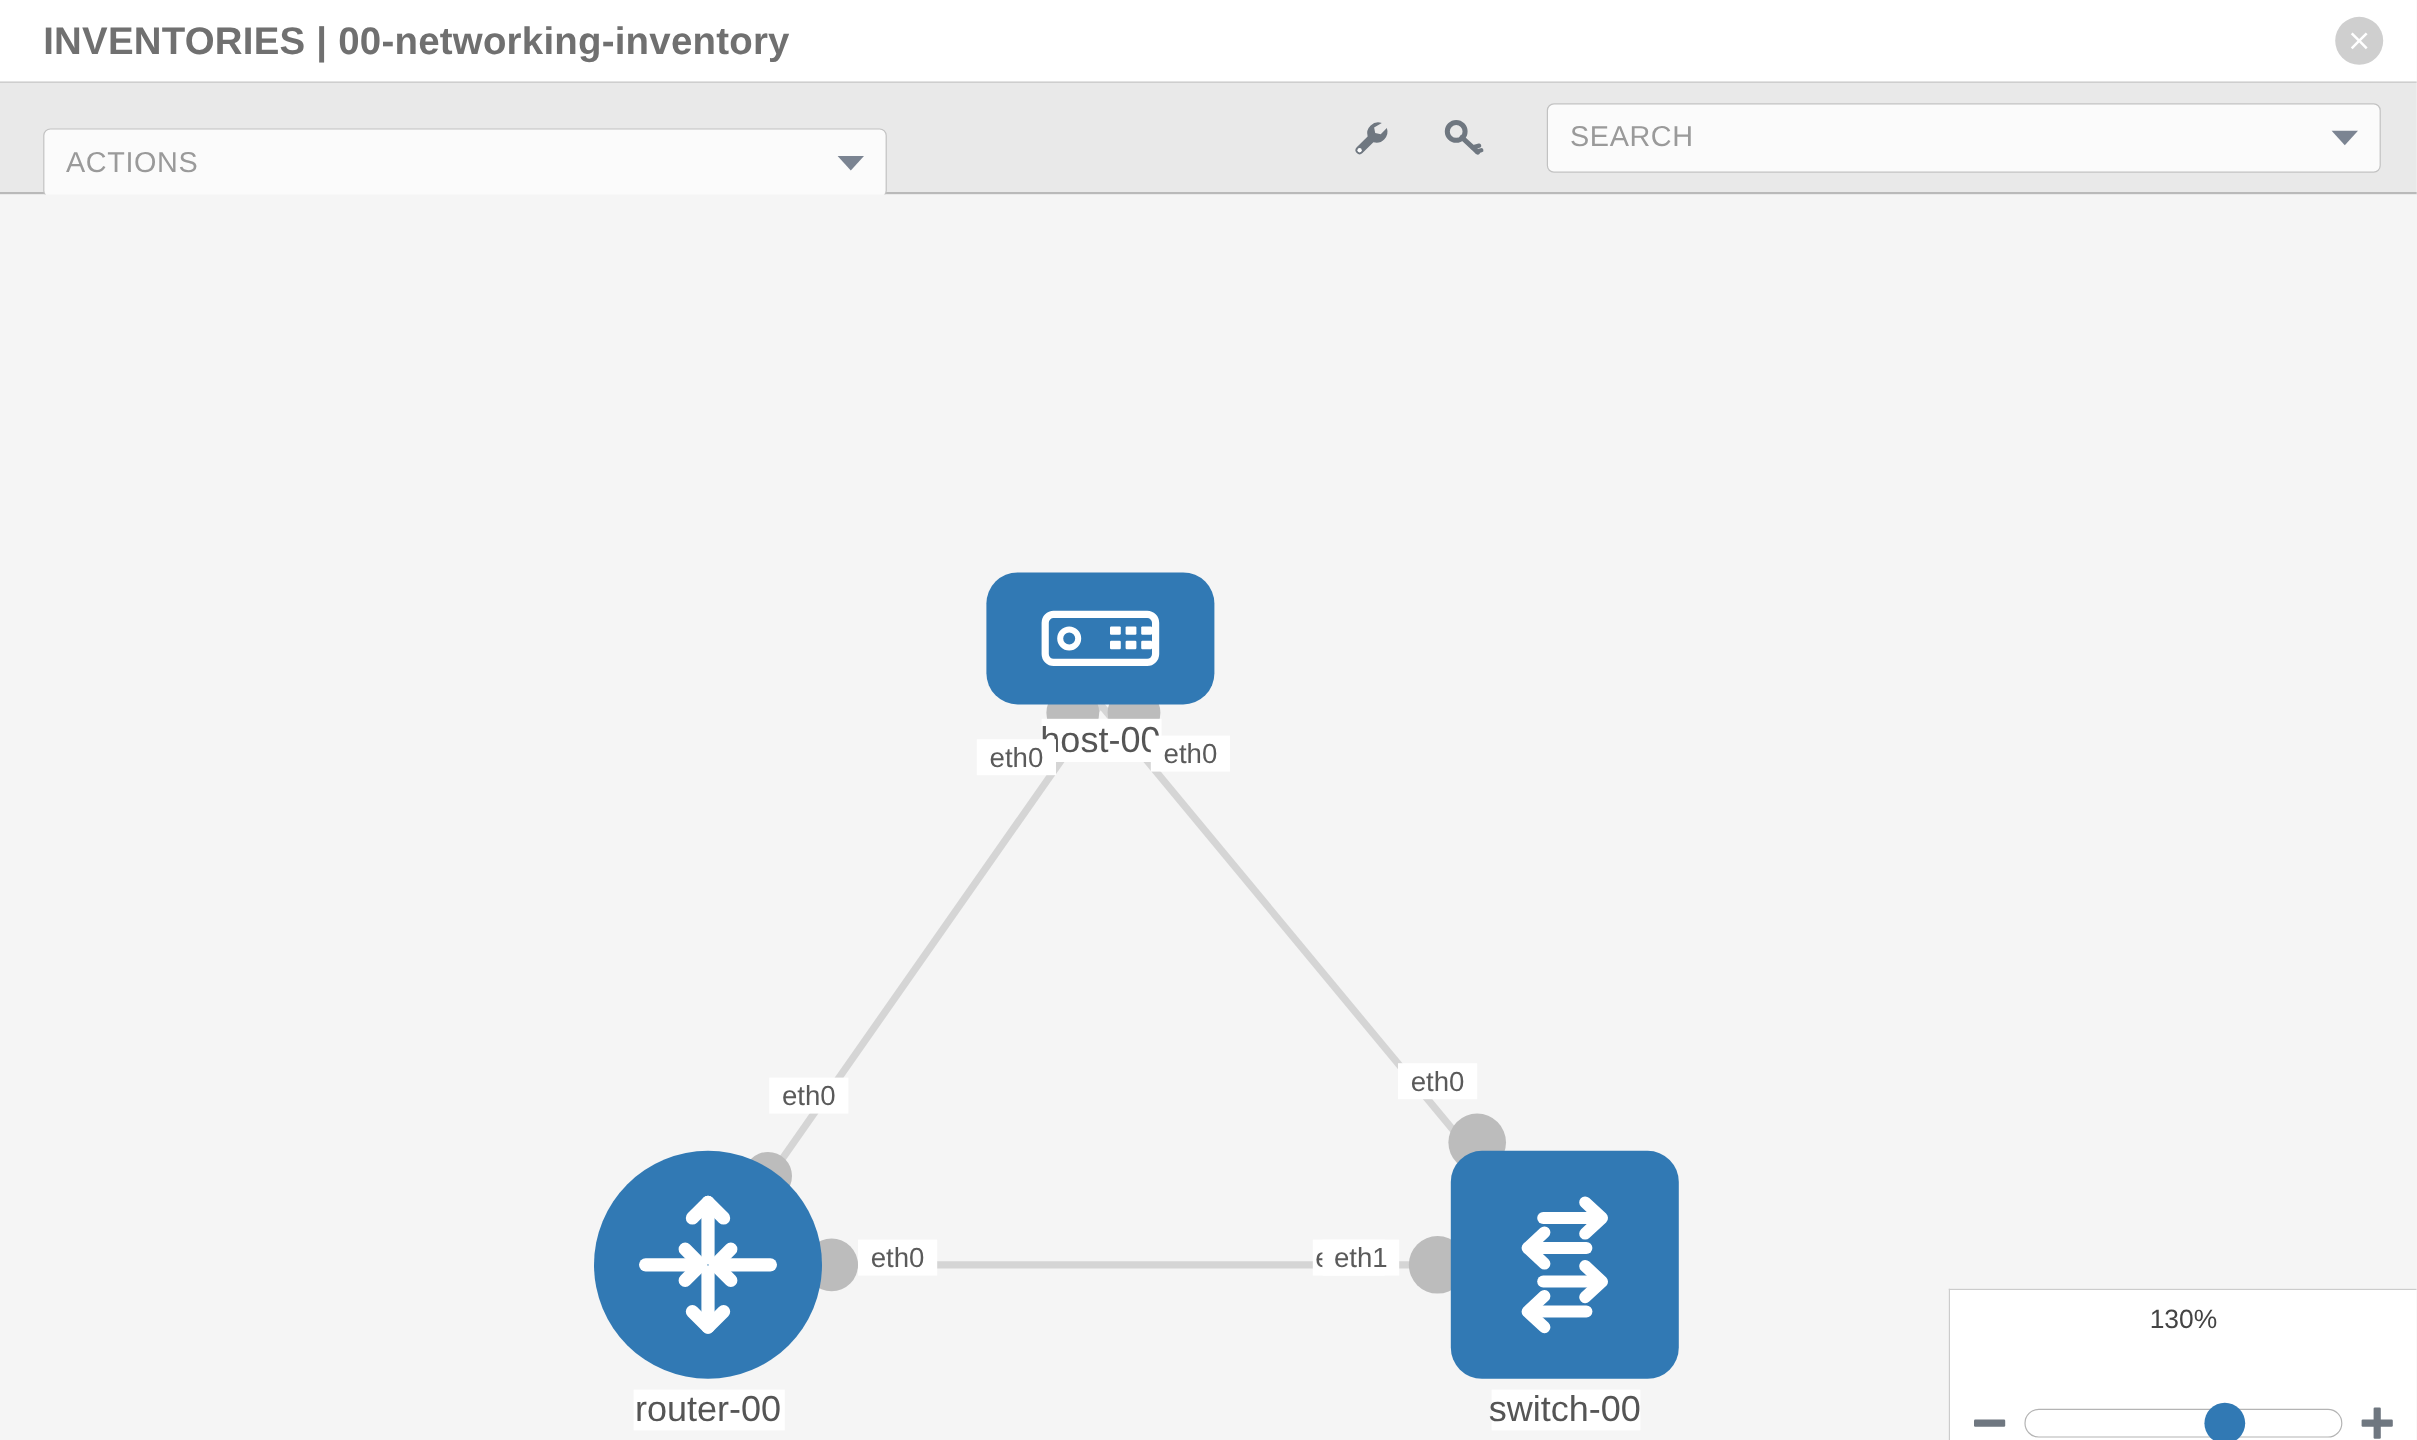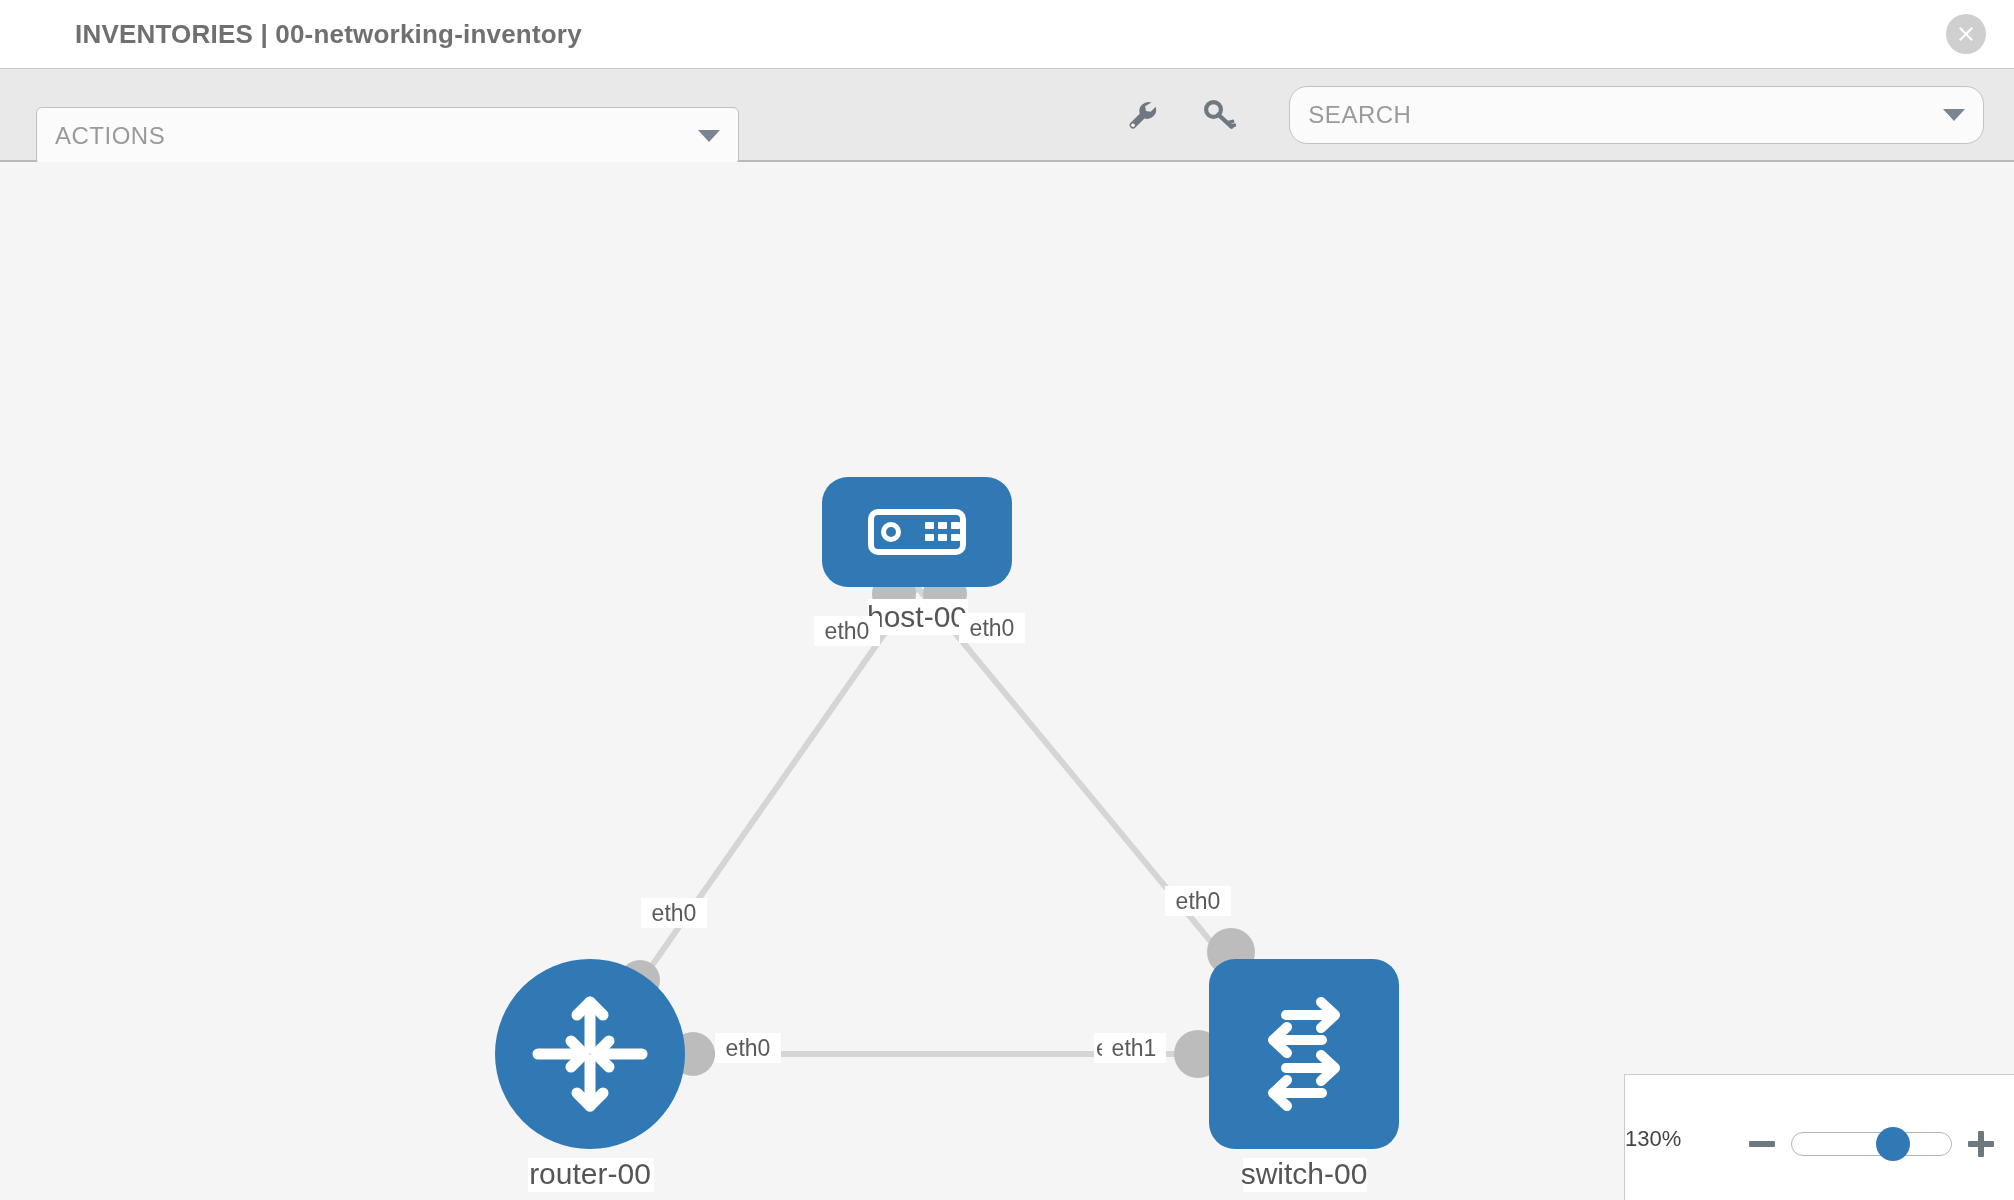--- a/index.html
+++ b/index.html
@@ -22,26 +22,25 @@
   
   .header-bar {
     position: relative;
     height: 68px;
     background: #ffffff;
     display: flex;
     align-items: center;
     padding: 0 30px 0 36px;
   }
   .header-title {
-    font-size: 26px;
+    font-size: 32px;
     font-weight: bold;
     color: #707070;
     letter-spacing: 0.2px;
     white-space: nowrap;
-    margin-left: 39px;
   }
   .close-btn {
     position: absolute;
     right: 28px;
     top: 50%;
     transform: translateY(-50%);
     width: 40px;
     height: 40px;
     border-radius: 50%;
     background: #cfcfcf;
@@ -105,21 +104,21 @@
     justify-content: center;
     cursor: pointer;
   }
 
   .search-select {
     position: relative;
     width: 790px;
     height: 58px;
     background: #fbfbfb;
     border: 1px solid #c2c2c2;
-    border-radius: 18px;
+    border-radius: 6px;
     display: flex;
     align-items: center;
     padding: 0 18px;
     margin-left: 48px;
     cursor: text;
   }
   .search-select .sel-label {
     font-size: 24px;
     color: #9a9a9a;
     letter-spacing: 0.5px;
@@ -162,21 +161,21 @@
     position: absolute;
     right: 0;
     bottom: 0;
     width: 390px;
     height: 126px;
     background: #ffffff;
     border: 1px solid #cccccc;
     border-right: none;
     border-bottom: none;
     display: flex;
-    flex-direction: row;
+    flex-direction: column;
     align-items: center;
     padding-top: 12px;
     gap: 48px;
   }
   .zoom-level {
     font-size: 22px;
     color: #444444;
     margin-bottom: 10px;
   }
   .zoom-row {

